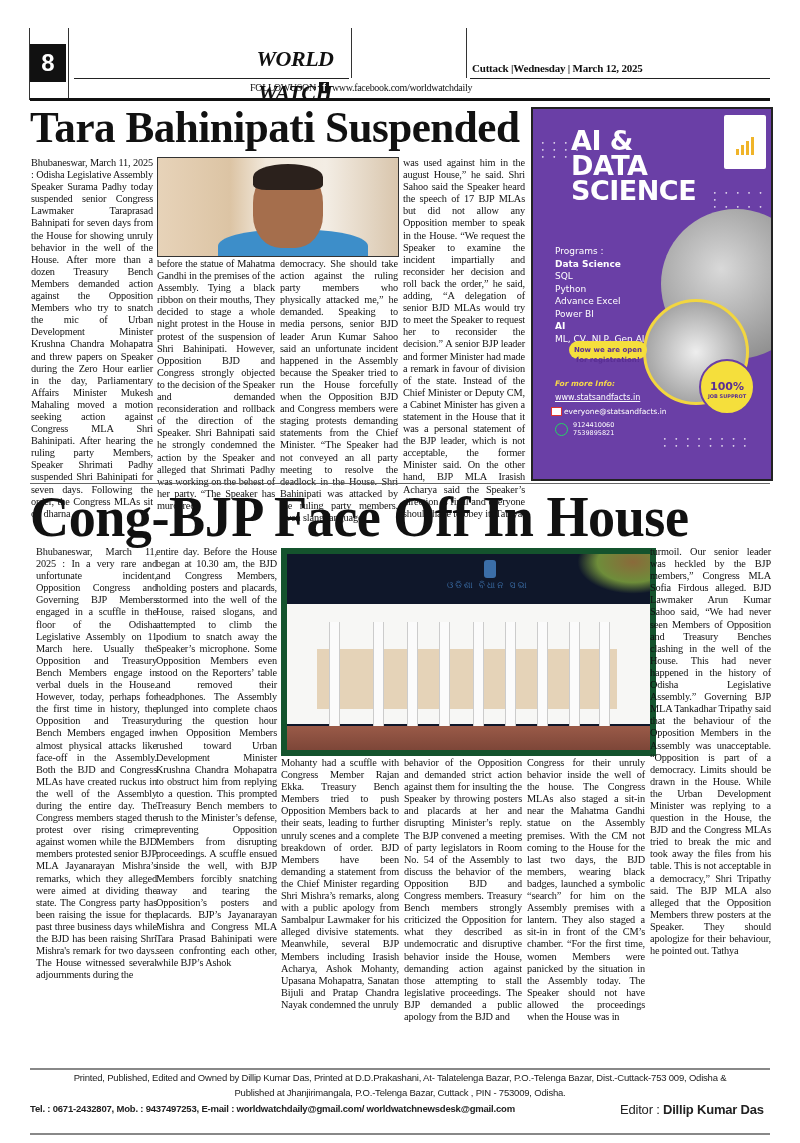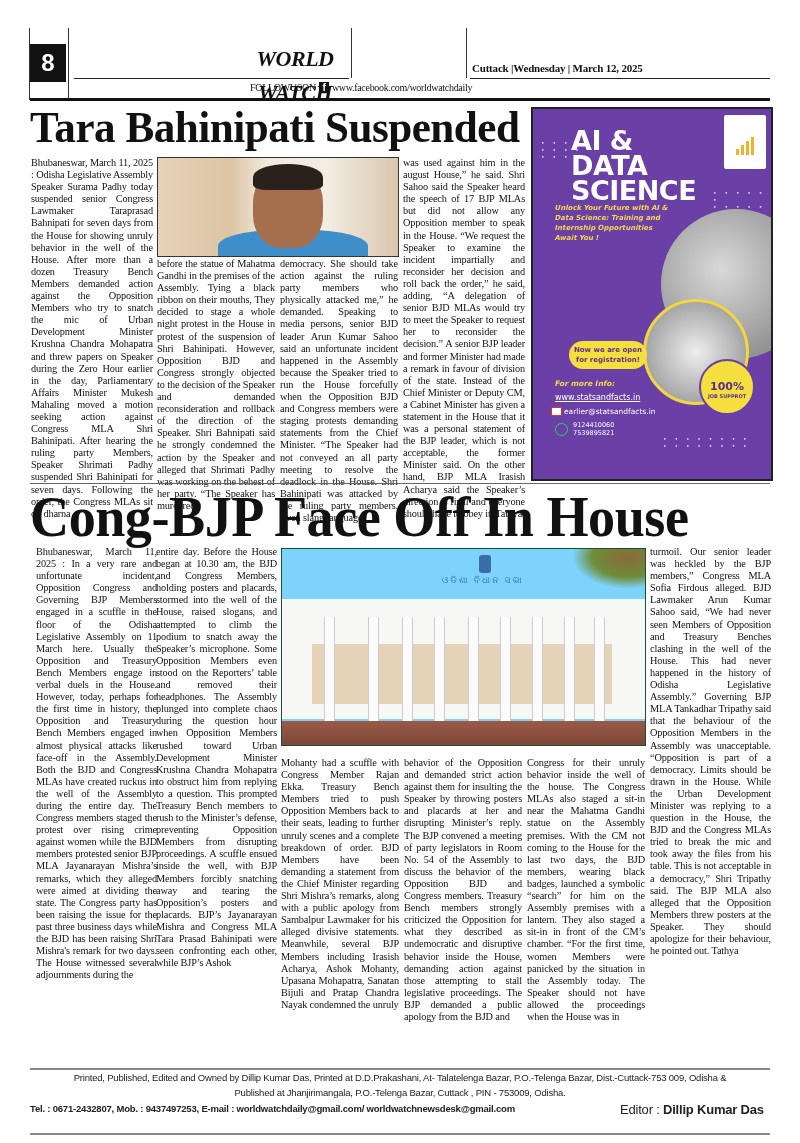--- a/index.html
+++ b/index.html
@@ -18,39 +18,39 @@
   .h1a{left:30px;top:102px;font-size:44px;letter-spacing:-0.5px;transform:scaleX(0.98);transform-origin:left;}
   .h1b{left:30px;top:484px;font-size:57px;letter-spacing:-0.5px;transform:scaleX(0.95);transform-origin:left;}
   .col{font-size:10.3px;line-height:12.1px;text-align:justify;hyphens:manual;letter-spacing:-0.15px;}
   .col p{margin:0;}
   
   .photo1{left:157px;top:157px;width:240px;height:98px;border:1px solid #333;overflow:hidden;
     background:linear-gradient(90deg,#e7d3b9 0%,#dcc4a4 30%,#f2e9dc 45%,#f3ede4 70%,#d9c6ad 100%);}
   .face{position:absolute;left:95px;top:8px;width:70px;height:82px;border-radius:45% 45% 40% 40%;background:#a56e4c;}
   .hair{position:absolute;left:95px;top:6px;width:70px;height:26px;border-radius:50% 50% 20% 20%;background:#2b211c;}
   .shirt{position:absolute;left:60px;top:72px;width:150px;height:40px;border-radius:40% 40% 0 0;background:#3d8ec9;}
-  .photo2{left:281px;top:548px;width:363px;height:196px;border:1px solid #14532d;overflow:hidden;background:#7dd3fc;}
+  .photo2{left:281px;top:548px;width:363px;height:196px;border:6px solid #14532d;overflow:hidden;background:#0f172a;}
   .bldg{position:absolute;left:0;top:50px;width:363px;height:120px;background:#f7f7f5;}
   .band{position:absolute;left:30px;top:95px;width:300px;height:60px;background:#e5d3b8;}
   .pillar{position:absolute;top:68px;width:9px;height:112px;background:#fbfbfb;border-left:1px solid #ccc;border-right:1px solid #ccc;}
   .steps{position:absolute;left:0;top:172px;width:363px;height:24px;background:linear-gradient(#9a5a48,#7d4638);}
   .emblem{position:absolute;left:197px;top:6px;width:12px;height:18px;background:#3b6ea8;border-radius:3px;}
   .odia{position:absolute;left:160px;top:26px;font-size:9px;color:#3b6ea8;letter-spacing:2px;}
   .tree{position:absolute;left:290px;top:0;width:80px;height:40px;background:radial-gradient(ellipse at 70% 20%,#8a6a3a 0%,#6e8d3a 45%,transparent 70%);}
   
   .ad{left:531px;top:107px;width:238px;height:370px;background:#6a3fa6;border:2px solid #222;overflow:hidden;font-family:"DejaVu Sans",sans-serif;color:#fff;}
   .ad-title{position:absolute;left:38px;top:8px;font-weight:bold;font-size:27px;line-height:25px;letter-spacing:-0.5px;margin-top:11px;}
   .ad-sub{position:absolute;left:22px;top:94px;width:118px;font-size:7px;font-style:italic;font-weight:bold;color:#f6d74a;line-height:10px;}
   .ad-prog{position:absolute;left:22px;top:136px;font-size:9px;line-height:12.5px;}
   .ad-prog b{font-weight:bold;}
   .ad-logo{position:absolute;left:191px;top:6px;width:42px;height:54px;background:#fff;border-radius:2px;}
   .ad-logo span{position:absolute;left:12px;bottom:14px;width:3px;background:#f0b429;}
   .ad-circle{position:absolute;left:128px;top:100px;width:150px;height:150px;border-radius:50%;background:radial-gradient(circle at 40% 40%,#d9d9d9,#777);}
   .ad-circle2{position:absolute;left:110px;top:190px;width:100px;height:100px;border-radius:50%;background:radial-gradient(circle,#eee,#888);border:3px solid #f2d640;}
-  .ad-reg{position:absolute;left:36px;top:232px;width:78px;height:28px;border-radius:14px;background:#f5df3c;color:#5a2f94;font-size:7px;font-weight:bold;text-align:center;line-height:10px;padding-top:4px;box-sizing:border-box;}
+  .ad-reg{position:absolute;left:36px;top:232px;width:78px;height:18px;border-radius:14px;background:#f5df3c;color:#5a2f94;font-size:7px;font-weight:bold;text-align:center;line-height:10px;padding-top:4px;box-sizing:border-box;}
   .ad-job{position:absolute;left:166px;top:250px;width:52px;height:52px;border-radius:50%;background:#f5df3c;color:#5a2f94;text-align:center;border:2px solid #6a3fa6;}
   .ad-job b{display:block;font-size:11px;margin-top:19px;}
   .ad-job small{display:block;font-size:5px;font-weight:bold;}
   .ad-info{position:absolute;left:22px;top:270px;font-size:7.5px;font-style:italic;font-weight:bold;color:#f6d74a;}
   .ad-web{position:absolute;left:22px;top:284px;font-size:8px;text-decoration:underline;}
   .ad-mail{position:absolute;left:18px;top:298px;font-size:7.5px;display:flex;align-items:center;gap:2px;}
   .mailicon{display:inline-block;width:9px;height:7px;background:#fff;border:1px solid #d33;}
   .ad-phone{position:absolute;left:22px;top:312px;font-size:6.5px;display:flex;gap:5px;align-items:center;}
   .waicon{display:inline-block;width:11px;height:11px;border-radius:50%;border:1.5px solid #25d366;}
   .dots{position:absolute;font-size:6px;letter-spacing:3px;color:#fff;opacity:.8;}
@@ -107,32 +107,41 @@
     <div>DATA</div>
     <div>SCIENCE</div>
   </div>
   <div class="ad-logo">
     <span style="height:6px;"></span>
     <span style="left:17px;height:10px;"></span>
     <span style="left:22px;height:14px;"></span>
     <span style="left:27px;height:18px;"></span>
   </div>
   <div class="ad-circle"></div>
-  <div class="ad-sub">Unlock Your Future with AI &amp; Data Science: Training and Internship Opportunities Await You !</div>
+  <div class="ad-prog">
+    <div>Programs :</div>
+    <div><b>Data Science</b></div>
+    <div>SQL</div>
+    <div>Python</div>
+    <div>Advance Excel</div>
+    <div>Power BI</div>
+    <div><b>AI</b></div>
+    <div>ML, CV, NLP, Gen AI</div>
+  </div>
   <div class="ad-circle2"></div>
   <div class="ad-reg">Now we are open for registration!</div>
   <div class="ad-job">
     <b>100%</b>
     <small>JOB SUPPROT</small>
   </div>
   <div class="ad-info">For more Info:</div>
   <div class="ad-web">www.statsandfacts.in</div>
   <div class="ad-mail">
     <span class="mailicon"></span>
-    <span>earlier@statsandfacts.in</span>
+    <span>everyone@statsandfacts.in</span>
   </div>
   <div class="ad-phone">
     <span class="waicon"></span>
     <span><span>9124410060</span><br><span>7539895821</span></span>
   </div>
   <div class="dots" style="left:130px;top:326px;">• • • • • • • •<br>• • • • • • • •</div>
 </div>
 
 <div class="abs hline" style="left:30px;top:483px;width:740px;background:#666;"></div>
 <h1 class="abs h1b">Cong-BJP Face Off In House</h1>

